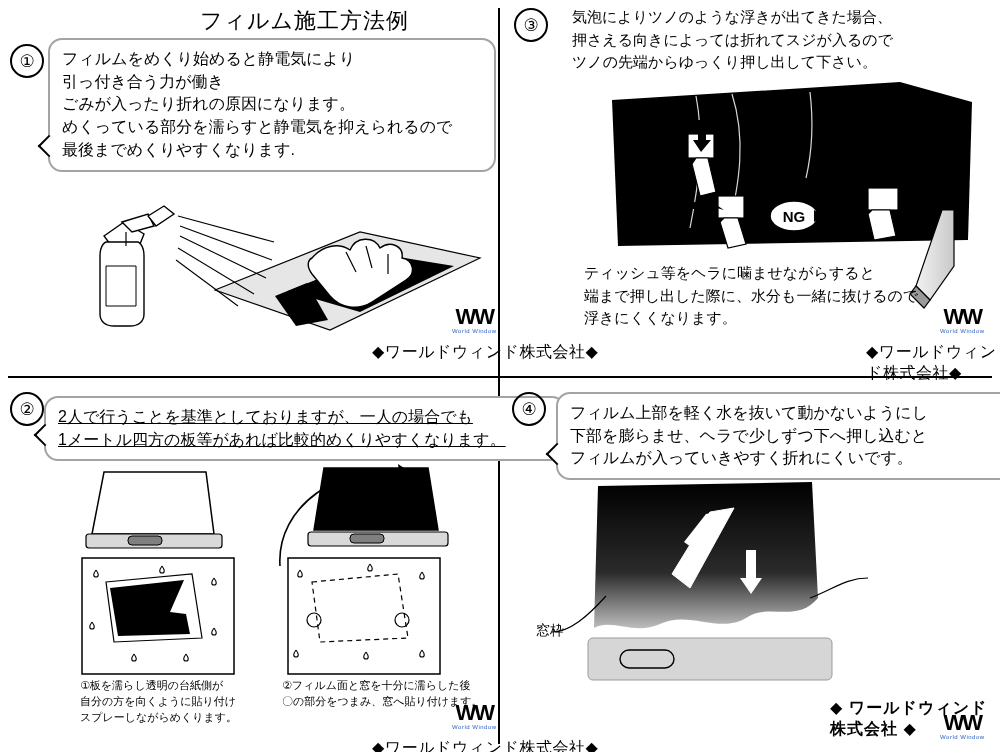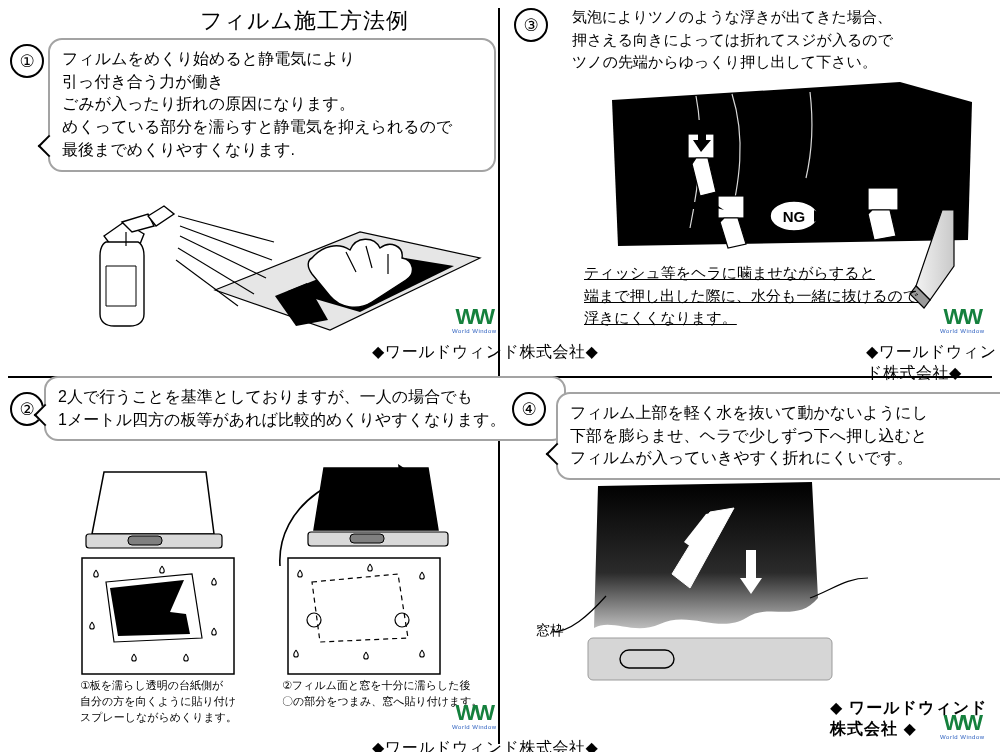--- a/index.html
+++ b/index.html
@@ -42,21 +42,21 @@
   }
   .caption{position:absolute;font-size:11px;line-height:1.45;white-space:pre-line;}
   .small-label{position:absolute;font-size:14px;}
   .brandline{position:absolute;font-size:16px;letter-spacing:.5px;}
   .brandline.big{font-size:16px;font-weight:bold;letter-spacing:1px;margin-left:32px;}
 
   
   .logo{position:absolute;text-align:center;}
   .logo .mark{
     font-weight:bold;font-size:22px;letter-spacing:-2px;
-    color:#15803d;line-height:1;
+    color:#000000;line-height:1;
   }
   .logo .sub{font-size:6px;color:#2c5fbf;letter-spacing:.5px;}
 </style>
 </head>
 <body>
 
 <div class="page">
 
   <div class="divider" style="left:498px;top:8px;width:2px;height:736px;"></div>
   <div class="divider" style="left:8px;top:376px;width:490px;height:2px;"></div>
@@ -100,21 +100,21 @@
   </svg>
 
   <div class="logo" style="left:452px;top:306px;">
     <div class="mark">WW</div>
     <div class="sub">World Window</div>
   </div>
   <div class="brandline" style="left:372px;top:342px;">◆ワールドウィンド株式会社◆</div>
 
   <div class="num-circle" style="left:10px;top:392px;">②</div>
 
-  <div class="bubble tail" style="left:44px;top:376px;width:494px;">2人で行うことを基準としておりますが、一人の場合でも
+  <div class="bubble tail" style="left:44px;top:396px;width:494px;text-decoration:underline;">2人で行うことを基準としておりますが、一人の場合でも
 1メートル四方の板等があれば比較的めくりやすくなります。</div>
 
   <svg style="position:absolute;left:74px;top:462px;" width="200" height="220" viewBox="0 0 200 220">
     <polygon points="18,72 30,10 132,10 140,72" fill="#fff" stroke="#000" stroke-width="1.5"></polygon>
     <rect x="12" y="72" width="136" height="14" rx="3" fill="#d9d9d9" stroke="#000" stroke-width="1.2"></rect>
     <rect x="54" y="74" width="34" height="9" rx="4" fill="#808080" stroke="#000" stroke-width="1"></rect>
     <rect x="8" y="96" width="152" height="116" fill="#fff" stroke="#000" stroke-width="1.5"></rect>
     <polygon points="32,120 118,112 128,176 40,180" fill="#fff" stroke="#000" stroke-width="1.2"></polygon>
     <polygon points="36,126 110,118 96,150 112,152 116,172 44,174" fill="#000"></polygon>
     <g fill="none" stroke="#000" stroke-width="1.1">
@@ -209,21 +209,21 @@
     <defs>
       <linearGradient id="sqgrad" x1="0" y1="0" x2="1" y2="0">
         <stop offset="0%" stop-color="#f2f2f2"></stop>
         <stop offset="100%" stop-color="#c9c9c9"></stop>
       </linearGradient>
     </defs>
     <path d="M38,2 L50,2 L50,58 L26,92 L12,78 Z" fill="url(#sqgrad)" stroke="#000" stroke-width="1.2"></path>
     <path d="M12,78 L26,92 L20,100 L6,86 Z" fill="#9a9a9a" stroke="#000" stroke-width="1.2"></path>
   </svg>
 
-  <div class="plain" style="left:584px;top:262px;width:380px;text-decoration:underline;">ティッシュ等をヘラに噛ませながらすると
+  <div class="plain" style="left:584px;top:262px;width:380px;">ティッシュ等をヘラに噛ませながらすると
 端まで押し出した際に、水分も一緒に抜けるので
 浮きにくくなります。</div>
 
   <div class="logo" style="left:940px;top:306px;">
     <div class="mark">WW</div>
     <div class="sub">World Window</div>
   </div>
   <div class="brandline" style="left:866px;top:342px;">◆ワールドウィンド株式会社◆</div>
 
   <div class="num-circle" style="left:512px;top:392px;">④</div>

